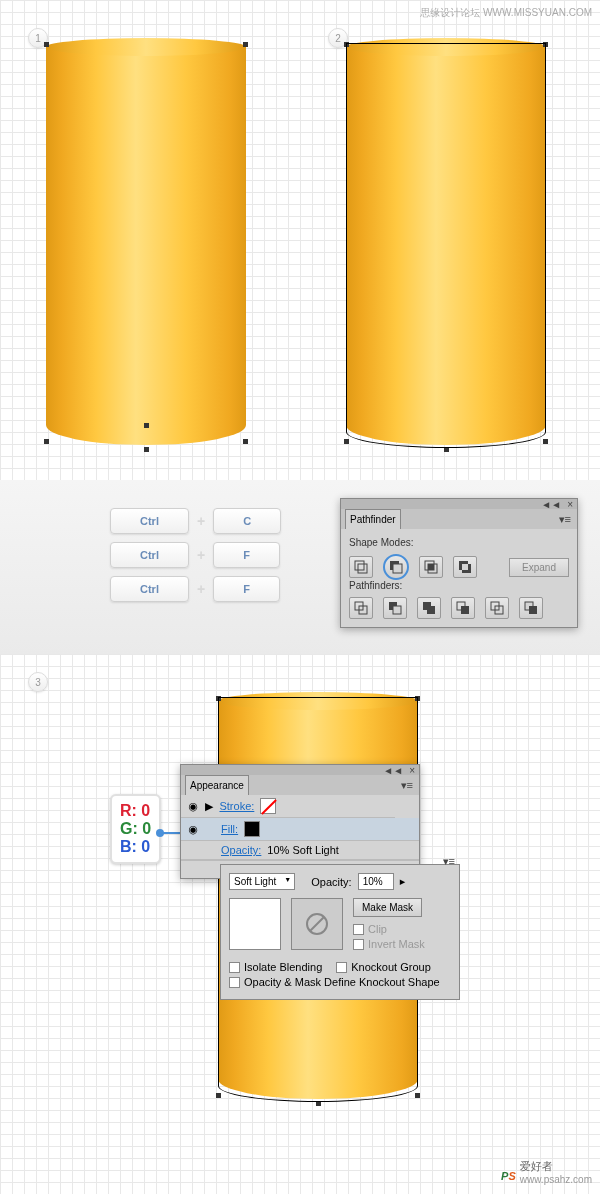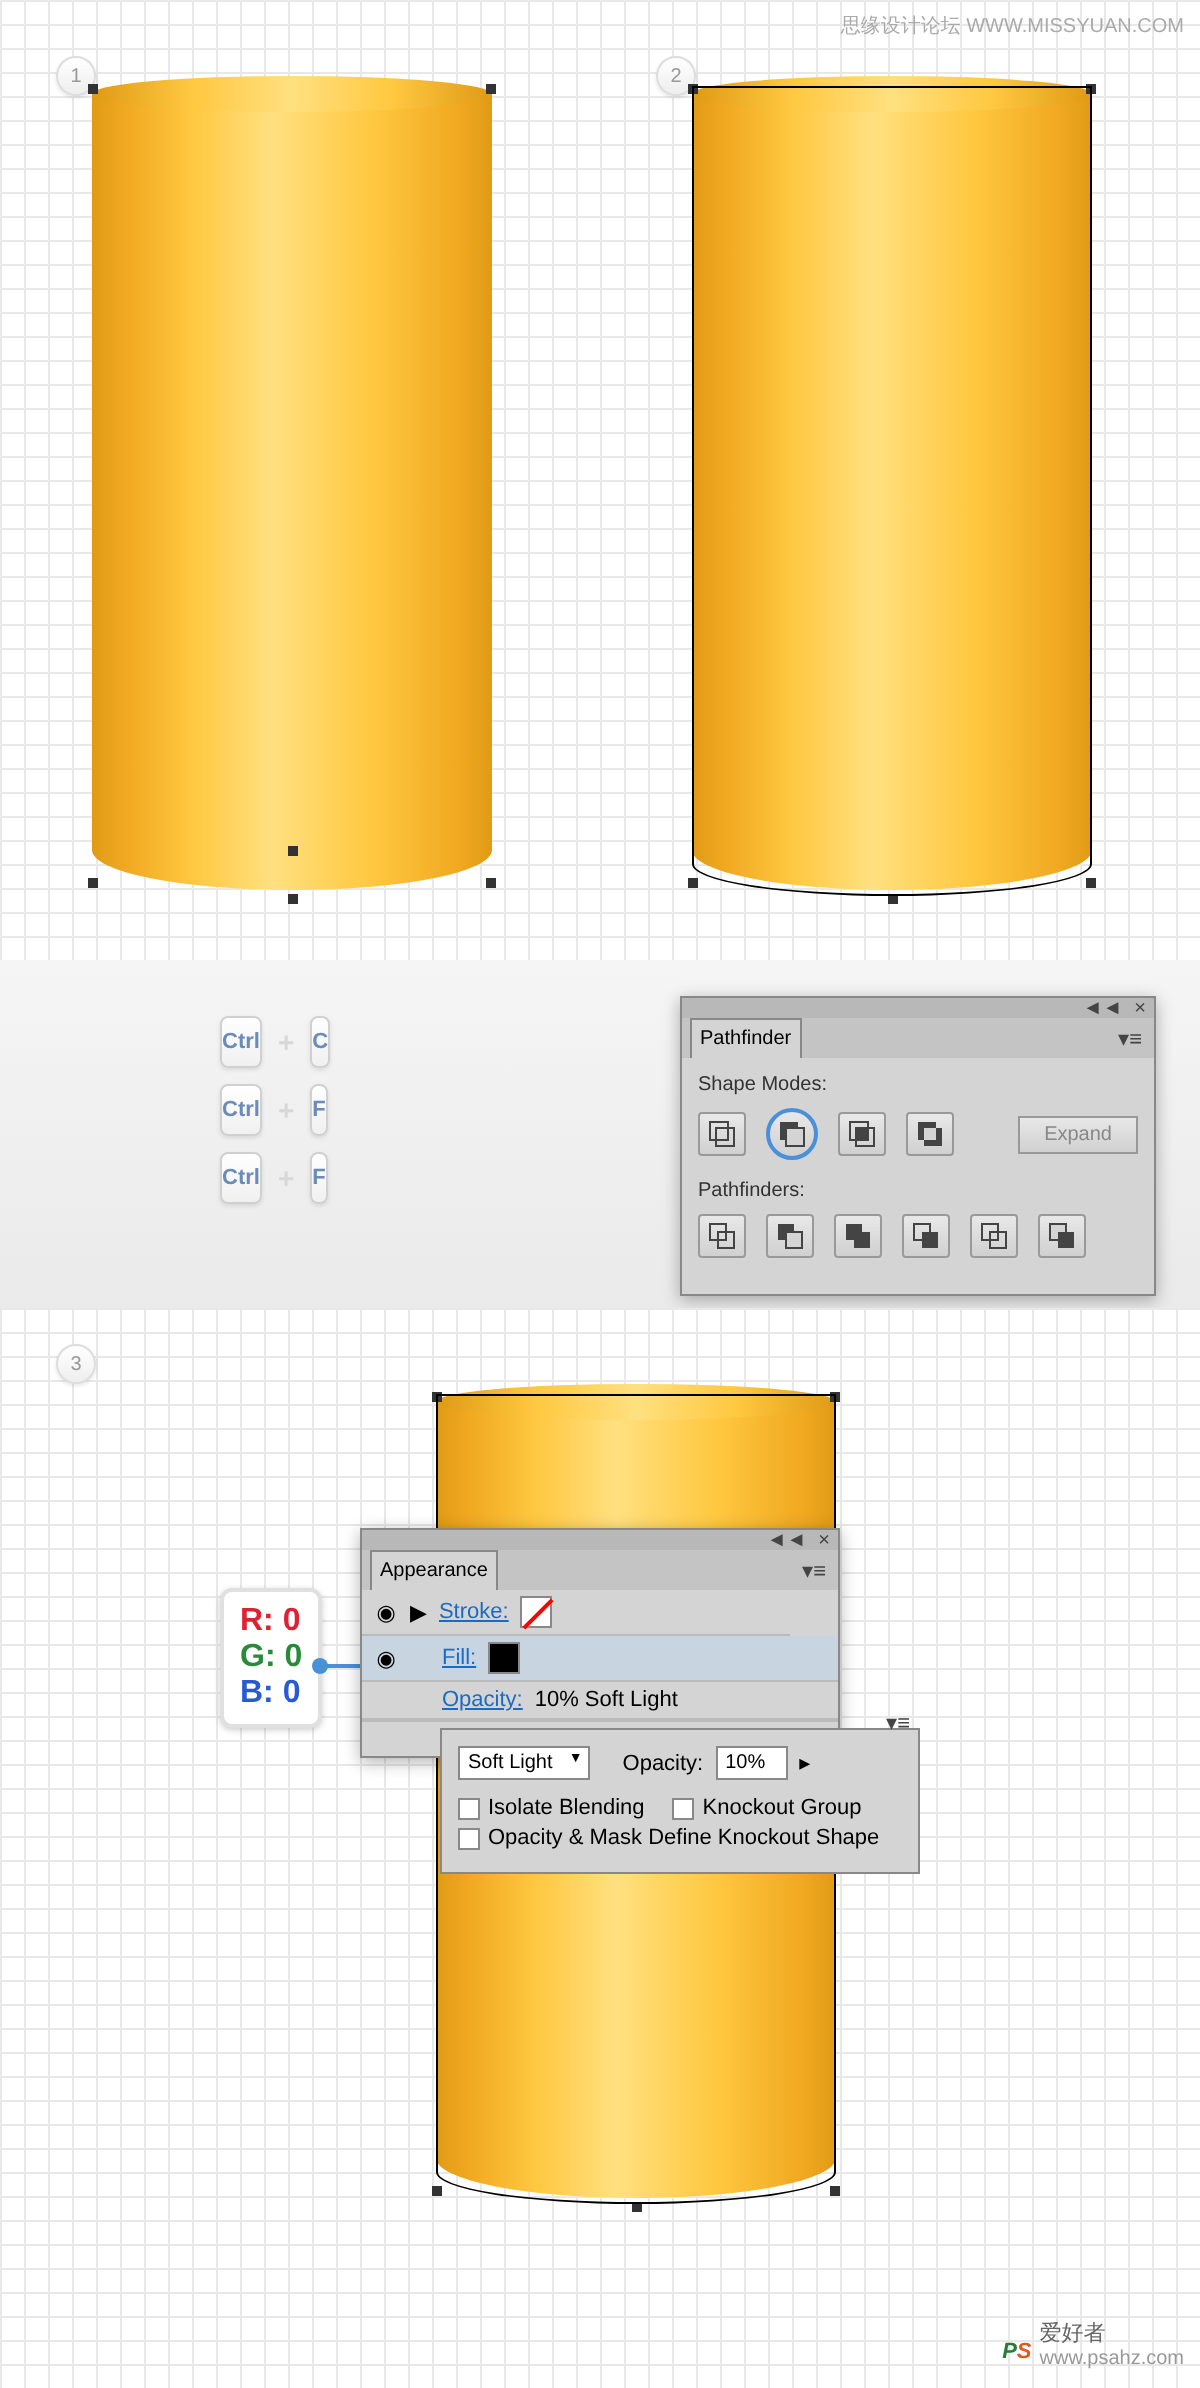--- a/index.html
+++ b/index.html
@@ -9,29 +9,29 @@
 .bottom-grid{height:540px}
 .half{width:50%;position:relative}
 .step-badge{position:absolute;width:20px;height:20px;border-radius:50%;background:linear-gradient(#fff,#eee);border:1px solid #ddd;display:flex;align-items:center;justify-content:center;color:#999;font-size:10px;box-shadow:0 1px 2px rgba(0,0,0,0.1)}
 .watermark{position:absolute;top:6px;right:8px;font-size:10px;color:#aaa}
 .cylinder{position:absolute;width:200px;height:420px}
 .cyl-body{width:200px;height:400px;background:linear-gradient(90deg,#e09a15 0%,#f0a820 8%,#ffc840 25%,#ffe080 45%,#ffc840 70%,#f0a820 92%,#e09a15 100%);border-radius:0 0 100px 100px / 0 0 20px 20px;position:relative;top:15px}
 .cyl-top{position:absolute;top:8px;left:0;width:200px;height:18px;background:linear-gradient(90deg,#e09a15,#ffc840,#ffe080,#ffc840,#e09a15);border-radius:50%}
 .anchor{position:absolute;width:5px;height:5px;background:#333;border:1px solid #333}
 .middle-band{height:174px;background:linear-gradient(#f5f5f5,#eaeaea);position:relative;padding:20px}
 .key-row{display:flex;align-items:center;margin:8px 0 8px 90px;gap:8px}
-.key{background:linear-gradient(#fff,#f0f0f0);border:1px solid #d0d0d0;border-radius:4px;padding:6px 0;box-shadow:0 1px 2px rgba(0,0,0,0.1);color:#6a8cb8;font-weight:bold}
+.key{background:linear-gradient(#fff,#f0f0f0);border:1px solid #d0d0d0;border-radius:4px;padding:6px 29px;box-shadow:0 1px 2px rgba(0,0,0,0.1);color:#6a8cb8;font-weight:bold}
 .plus{color:#d8d8d8;font-size:14px;font-weight:bold}
 .panel{position:absolute;background:#d4d4d4;border:1px solid #888;font-size:10px;box-shadow:0 2px 8px rgba(0,0,0,0.3)}
 .panel-tabs{background:#b8b8b8;height:10px;display:flex;justify-content:flex-end;align-items:center;padding:0 4px}
 .panel-tabs span{font-size:10px;color:#444;margin-left:6px}
 .panel-tab{background:#d4d4d4;padding:4px 4px;display:inline-block;border:1px solid #888;border-bottom:none;margin-left:4px;font-size:10px}
 .panel-body{padding:8px}
 .section-label{font-size:10px;color:#333;margin-bottom:6px}
-.icon-row{display:flex;gap:10px;align-items:center;margin-bottom:10px}
+.icon-row{display:flex;gap:10px;align-items:center;}
 .ibtn{width:24px;height:22px;background:linear-gradient(#e8e8e8,#d0d0d0);border:1px solid #999;border-radius:2px;display:flex;align-items:center;justify-content:center}
 .ibtn.selected{border:2px solid #4a90d9;border-radius:50%;width:26px;height:26px}
 .ibtn svg{width:16px;height:16px}
 .expand-btn{background:linear-gradient(#e8e8e8,#d0d0d0);border:1px solid #999;padding:3px 12px;color:#888;font-size:10px;margin-left:auto}
 .appearance-panel{position:absolute;top:110px;left:180px;width:240px}
 .app-row{display:flex;align-items:center;padding:3px 6px;border-bottom:1px solid #bbb;background:#d4d4d4;gap:6px}
 .app-row.header{background:#d4d4d4;font-weight:bold}
 .eye{width:12px;height:12px;display:flex;align-items:center;justify-content:center}
 .swatch{width:16px;height:16px;border:1px solid #888}
 .swatch.none{background:#fff;position:relative}
@@ -239,20 +239,40 @@
 
   <div class="trans-panel">
     <div style="position:absolute;top:-10px;right:4px;color:#444">▾≡</div>
     <div class="trans-row">
       <div class="select">Soft Light</div>
       <span style="width:4px"></span>
       <span>Opacity:</span>
       <div class="input">10%</div>
       <span>▸</span>
     </div>
+    <div class="mask-area">
+      <div class="thumb"></div>
+      <div class="no-mask">
+        <svg width="24" height="24" viewBox="0 0 24 24">
+            <circle cx="12" cy="12" r="10" fill="none" stroke="#888" stroke-width="2"></circle>
+            <line x1="5" y1="19" x2="19" y2="5" stroke="#888" stroke-width="2"></line>
+          </svg>
+      </div>
+      <div>
+        <button class="btn">Make Mask</button>
+        <div class="cb-row" style="margin-top:6px">
+            <div class="cb"></div>
+            <span style="color:#999">Clip</span>
+          </div>
+        <div class="cb-row">
+            <div class="cb"></div>
+            <span style="color:#999">Invert Mask</span>
+          </div>
+      </div>
+    </div>
     <div class="cb-row">
         <div class="cb"></div>
         <span>Isolate Blending</span>
         <div class="cb" style="margin-left:10px"></div>
         <span>Knockout Group</span>
       </div>
     <div class="cb-row">
         <div class="cb"></div>
         <span>Opacity &amp; Mask Define Knockout Shape</span>
       </div>

